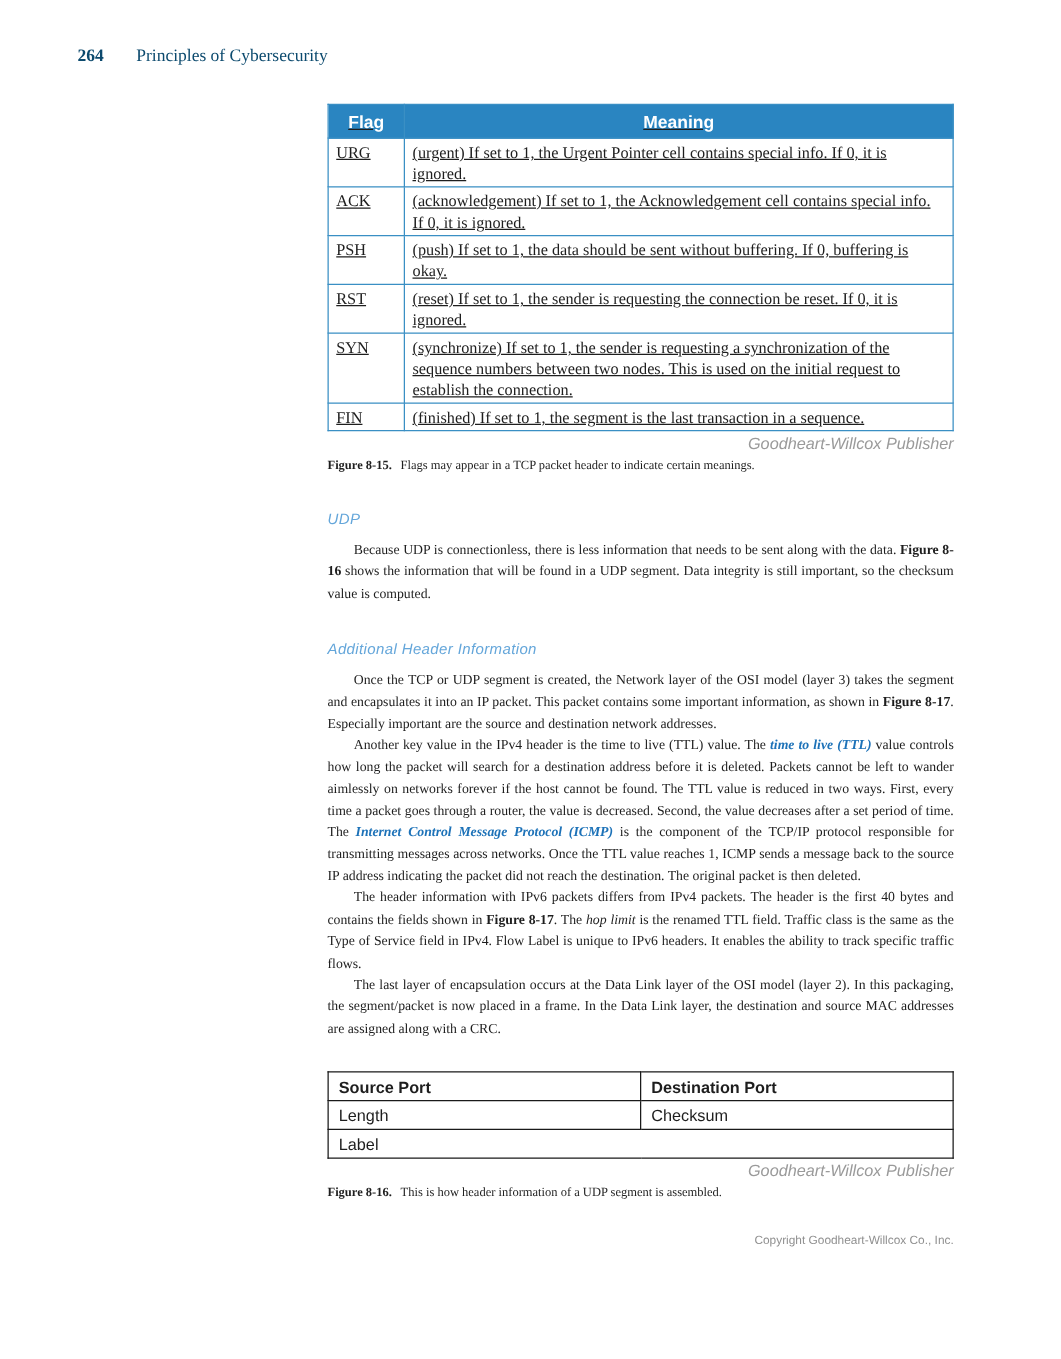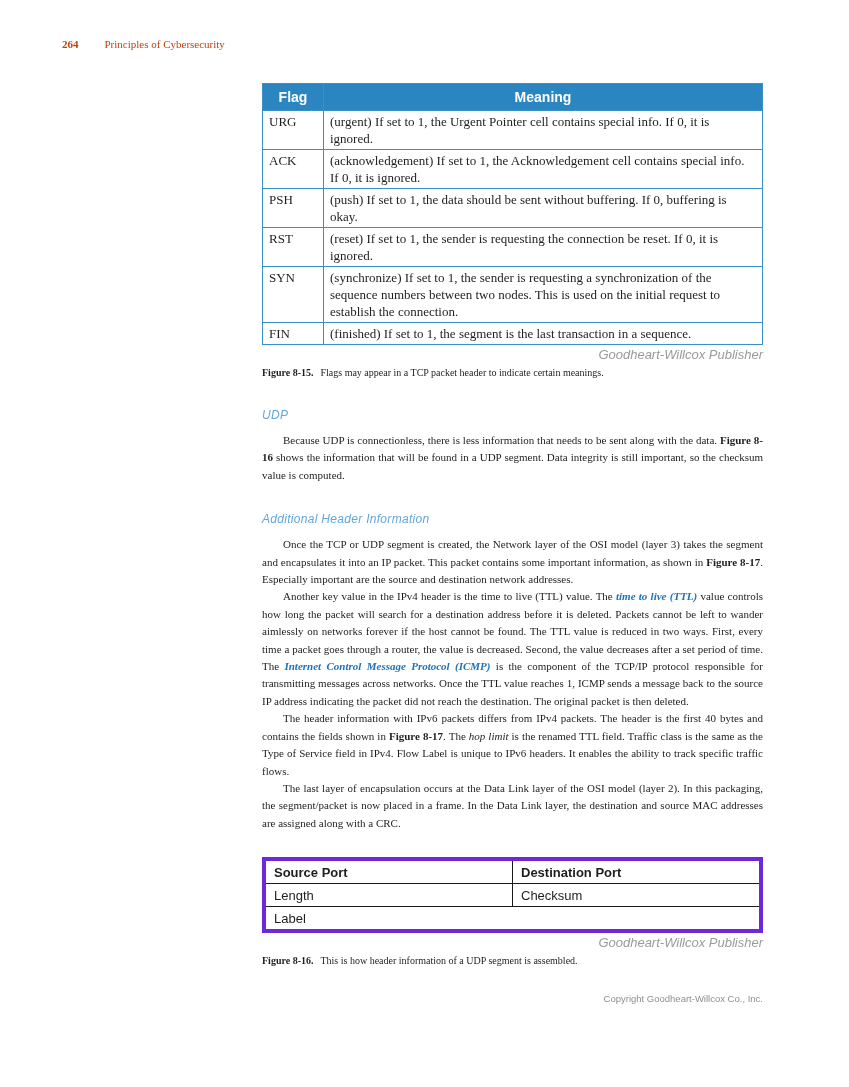--- a/index.html
+++ b/index.html
@@ -7,33 +7,33 @@
     position:relative;
     width:849px;height:1087px;
     background:#ffffff;
     font-family:"Liberation Serif", serif;
     color:#1e1e1e;
     overflow:hidden;
   }
   
   .page-header{
     position:absolute;left:62px;top:38px;
-    font-size:11px;color:#c2410c;
+    font-size:14px;color:#0c4a6e;
   }
   .page-header .pnum{font-weight:bold;margin-right:26px;}
   
   .content{
     position:absolute;left:262px;top:83px;width:501px;
   }
   
   table.flag-table{
     width:100%;
     border-collapse:collapse;
     border:1px solid #3a8fc4;
-    font-size:13px;line-height:17px;
+    font-size:13px;line-height:17px;text-decoration:underline;
   }
   table.flag-table th{
     background:#2a85c1;color:#ffffff;
     font-family:"Liberation Sans", sans-serif;
     font-size:14px;font-weight:bold;
     height:24px;padding:1px 4px;
     border:1px solid #3a8fc4;
     text-align:center;
   }
   table.flag-table td{
@@ -69,21 +69,21 @@
     text-align:justify;
     text-indent:21px;
   }
   .seg-b{font-weight:bold;}
   .seg-i{font-style:italic;}
   .seg-term{color:#1d72b8;font-weight:bold;font-style:italic;}
   
   .fig16{margin-top:25px;}
   table.udp-table{
     width:100%;border-collapse:collapse;
-    border:4px solid #6d28d9;
+    border:1px solid #6d28d9;
     font-family:"Liberation Sans", sans-serif;
     font-size:13px;
     padding-left:39px;
   }
   table.udp-table td{
     border:1px solid #1a1a1a;
     height:20px;padding:1px 8px;vertical-align:middle;
   }
   table.udp-table td.half{width:50%;}
   table.udp-table tr.hdr td{font-weight:bold;}

